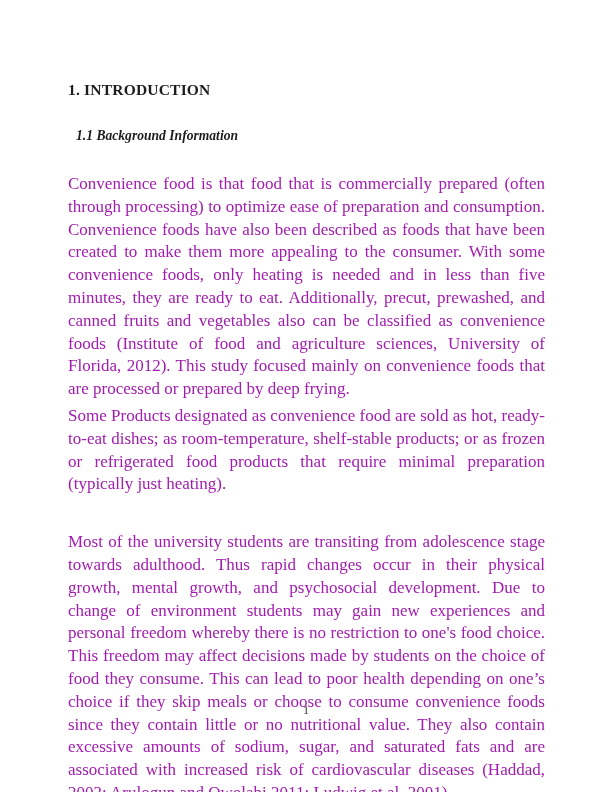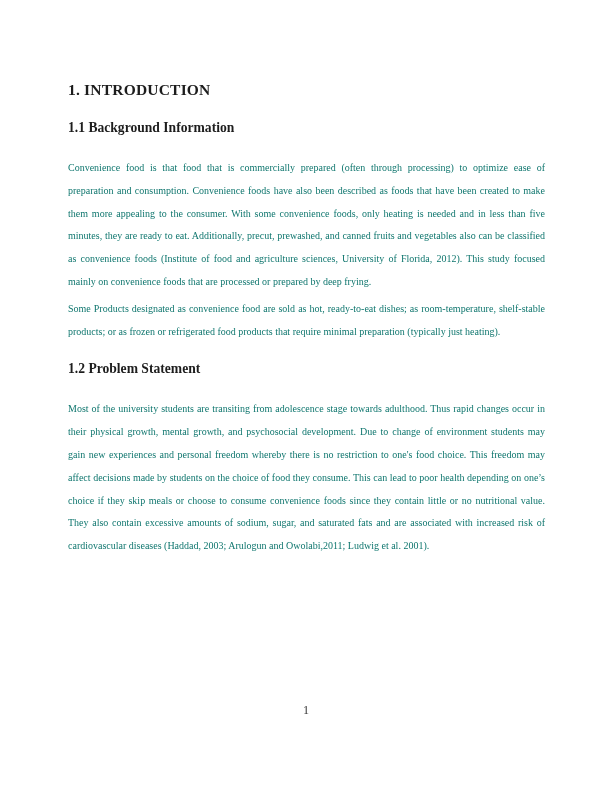--- a/index.html
+++ b/index.html
@@ -29,36 +29,37 @@
     margin: 0 0 0 0;
     padding: 0;
     line-height: 20px;
     letter-spacing: 0.2px;
     color: #1d1d1d;
     font-family: Liberation Serif, serif;
   }
   h2.section-heading {
     font-size: 13.6px;
     font-weight: bold;
-    margin: 0;
+    margin: 8px;
     padding: 0;
     line-height: 20px;
     color: #1d1d1d;
+    font-style: italic;
   }
   .spacer-after-chapter { height: 18px; }
   .spacer-after-heading { height: 19px; }
   .spacer-before-heading { height: 16px; }
   p.body-text {
-    font-size: 10px;
+    font-size: 17px;
     line-height: 22.8px;
     text-align: justify;
     text-justify: inter-word;
     margin: 0;
     padding: 0;
-    color: #0f766e;
+    color: #a21caf;
     hyphens: none;
   }
   p.body-text + p.body-text {
     margin-top: 4px;
   }
   .page-number {
     position: absolute;
     left: 0;
     right: 0;
     top: 703px;
@@ -83,21 +84,20 @@
 
     <div class="spacer-after-heading"></div>
 
     <p class="body-text">Convenience food is that food that is commercially prepared (often through processing) to optimize ease of preparation and consumption. Convenience foods have also been described as foods that have been created to make them more appealing to the consumer. With some convenience foods, only heating is needed and in less than five minutes, they are ready to eat. Additionally, precut, prewashed, and canned fruits and vegetables also can be classified as convenience foods (Institute of food and agriculture sciences, University of Florida, 2012). This study focused mainly on convenience foods that are processed or prepared by deep frying.</p>
 
     <p class="body-text">Some Products designated as convenience food are sold as hot, ready-to-eat dishes; as room-temperature, shelf-stable products; or as frozen or refrigerated food products that require minimal preparation (typically just heating).</p>
 
 
     <div class="spacer-before-heading"></div>
 
-    <h2 class="section-heading">1.2 Problem Statement</h2>
 
     <div class="spacer-after-heading"></div>
 
     <p class="body-text">Most of the university students are transiting from adolescence stage towards adulthood. Thus rapid changes occur in their physical growth, mental growth, and psychosocial development. Due to change of environment students may gain new experiences and personal freedom whereby there is no restriction to one's food choice. This freedom may affect decisions made by students on the choice of food they consume. This can lead to poor health depending on one’s choice if they skip meals or choose to consume convenience foods since they contain little or no nutritional value. They also contain excessive amounts of sodium, sugar, and saturated fats and are associated with increased risk of cardiovascular diseases (Haddad, 2003; Arulogun and Owolabi,2011; Ludwig et al. 2001).</p>
 
   </div>
 
   <div class="page-number">1</div>
 
 </div>

